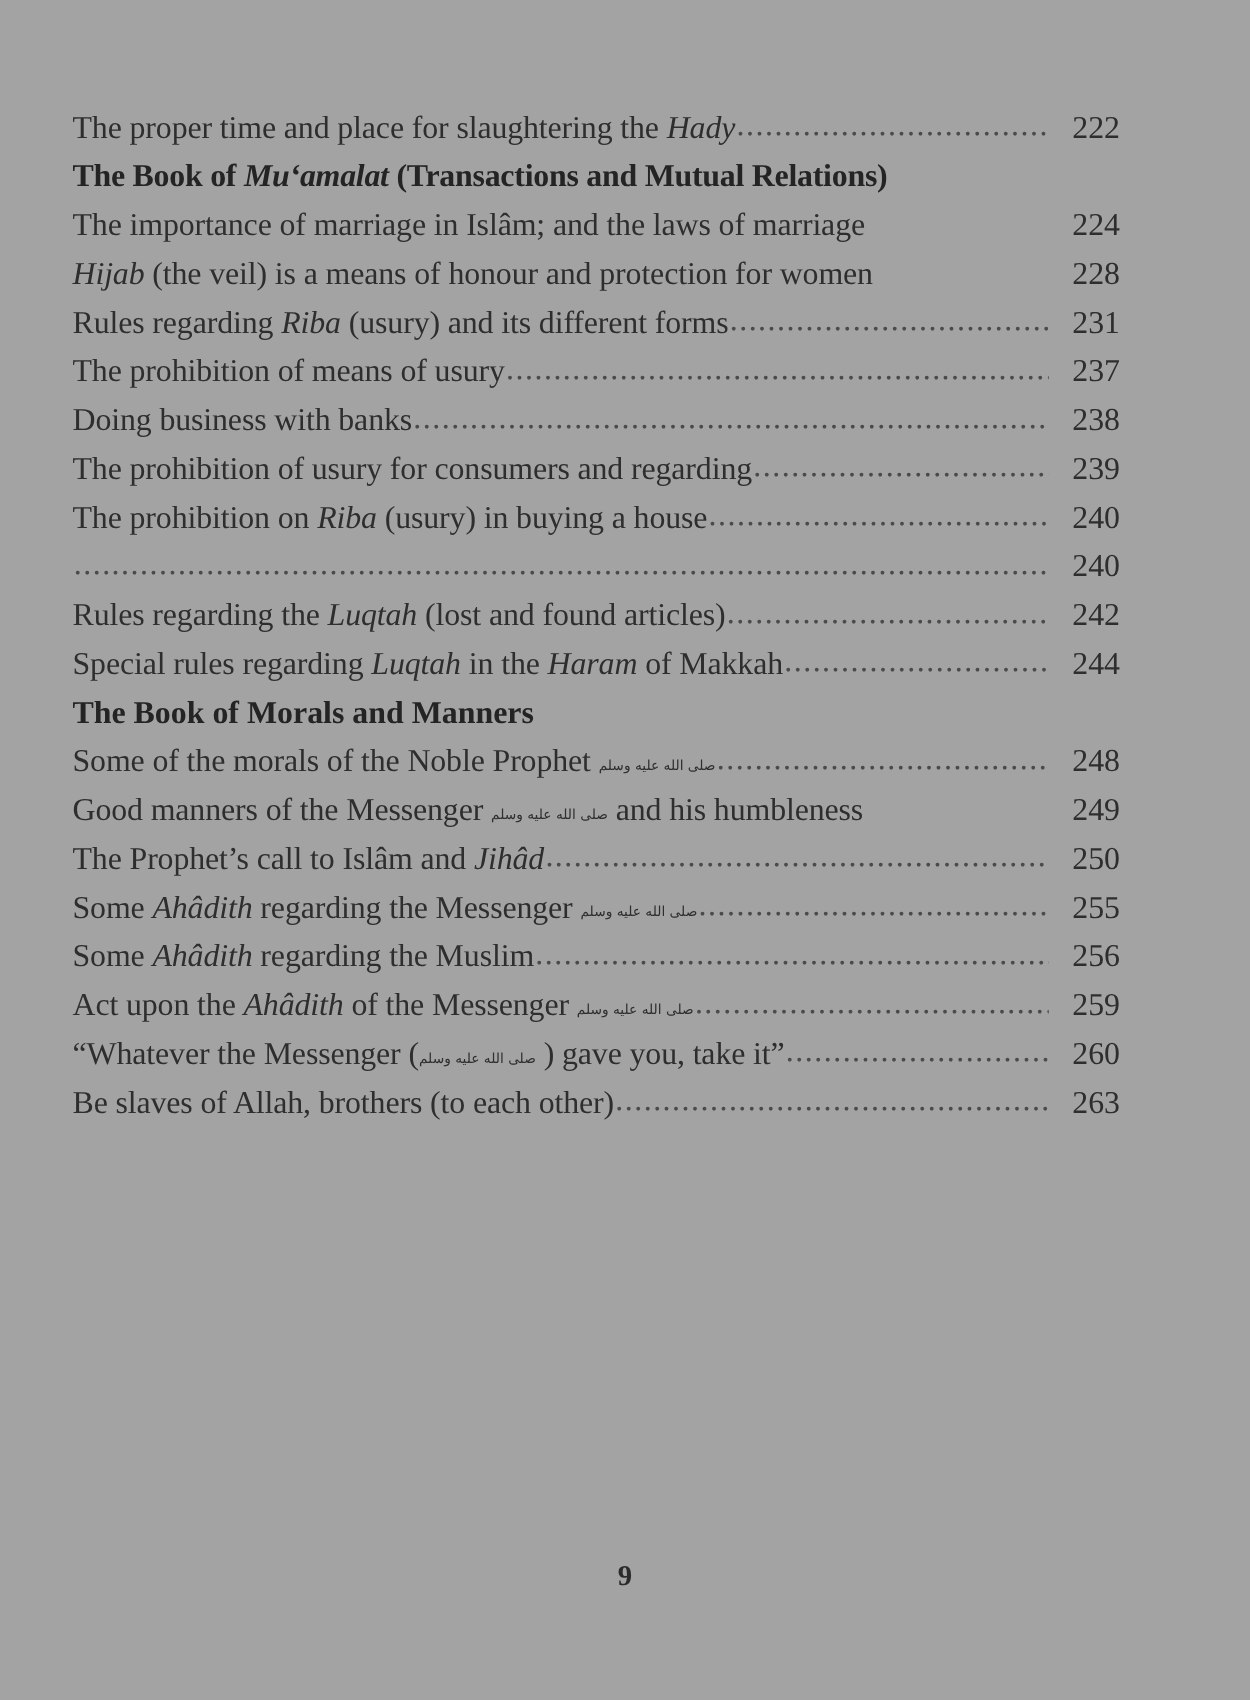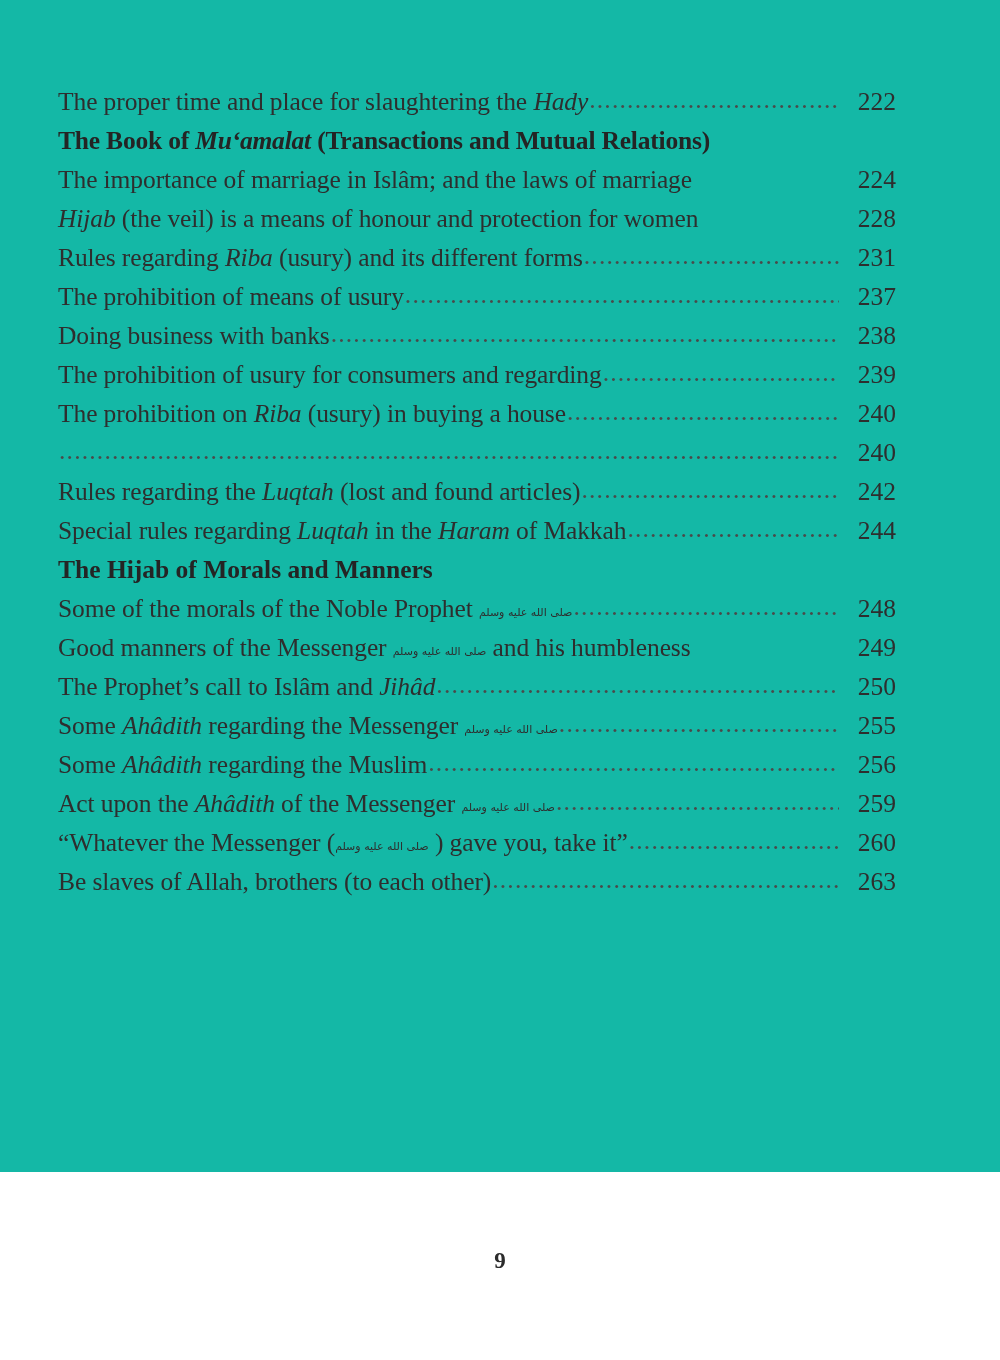--- a/index.html
+++ b/index.html
@@ -12,22 +12,22 @@
     height: 1360px;
     position: relative;
     font-family: "Liberation Serif", "DejaVu Serif", serif;
     color: #2b2b2b;
     overflow: hidden;
   }
   #page {
     position: absolute;
     left: 0; top: 0;
     width: 1000px;
-    height: 1172px;
-    background: #14b8a6;
+    height: 1360px;
+    background: #a3a3a3;
   }
   #toc {
     position: absolute;
     left: 58px;
     top: 82px;
     width: 838px;
   }
   .entry {
     display: flex;
     align-items: baseline;
@@ -151,21 +151,21 @@
       <div class="entry">
         <span class="title">Rules regarding the <i>Luqtah</i> (lost and found articles)</span>
         <span class="leader"></span>
         <span class="pagenum">242</span>
       </div>
       <div class="entry">
         <span class="title">Special rules regarding <i>Luqtah</i> in the <i>Haram</i> of Makkah </span>
         <span class="leader"></span>
         <span class="pagenum">244</span>
       </div>
-      <div class="heading">The Hijab of Morals and Manners</div>
+      <div class="heading">The Book of Morals and Manners</div>
       <div class="entry">
         <span class="title">Some of the morals of the Noble Prophet <span class="ar">صلى الله عليه وسلم</span> </span>
         <span class="leader"></span>
         <span class="pagenum">248</span>
       </div>
       <div class="entry">
         <span class="title">Good manners of the Messenger <span class="ar">صلى الله عليه وسلم</span> and his humbleness</span>
         <span class="gap"></span>
         <span class="pagenum">249</span>
       </div>

